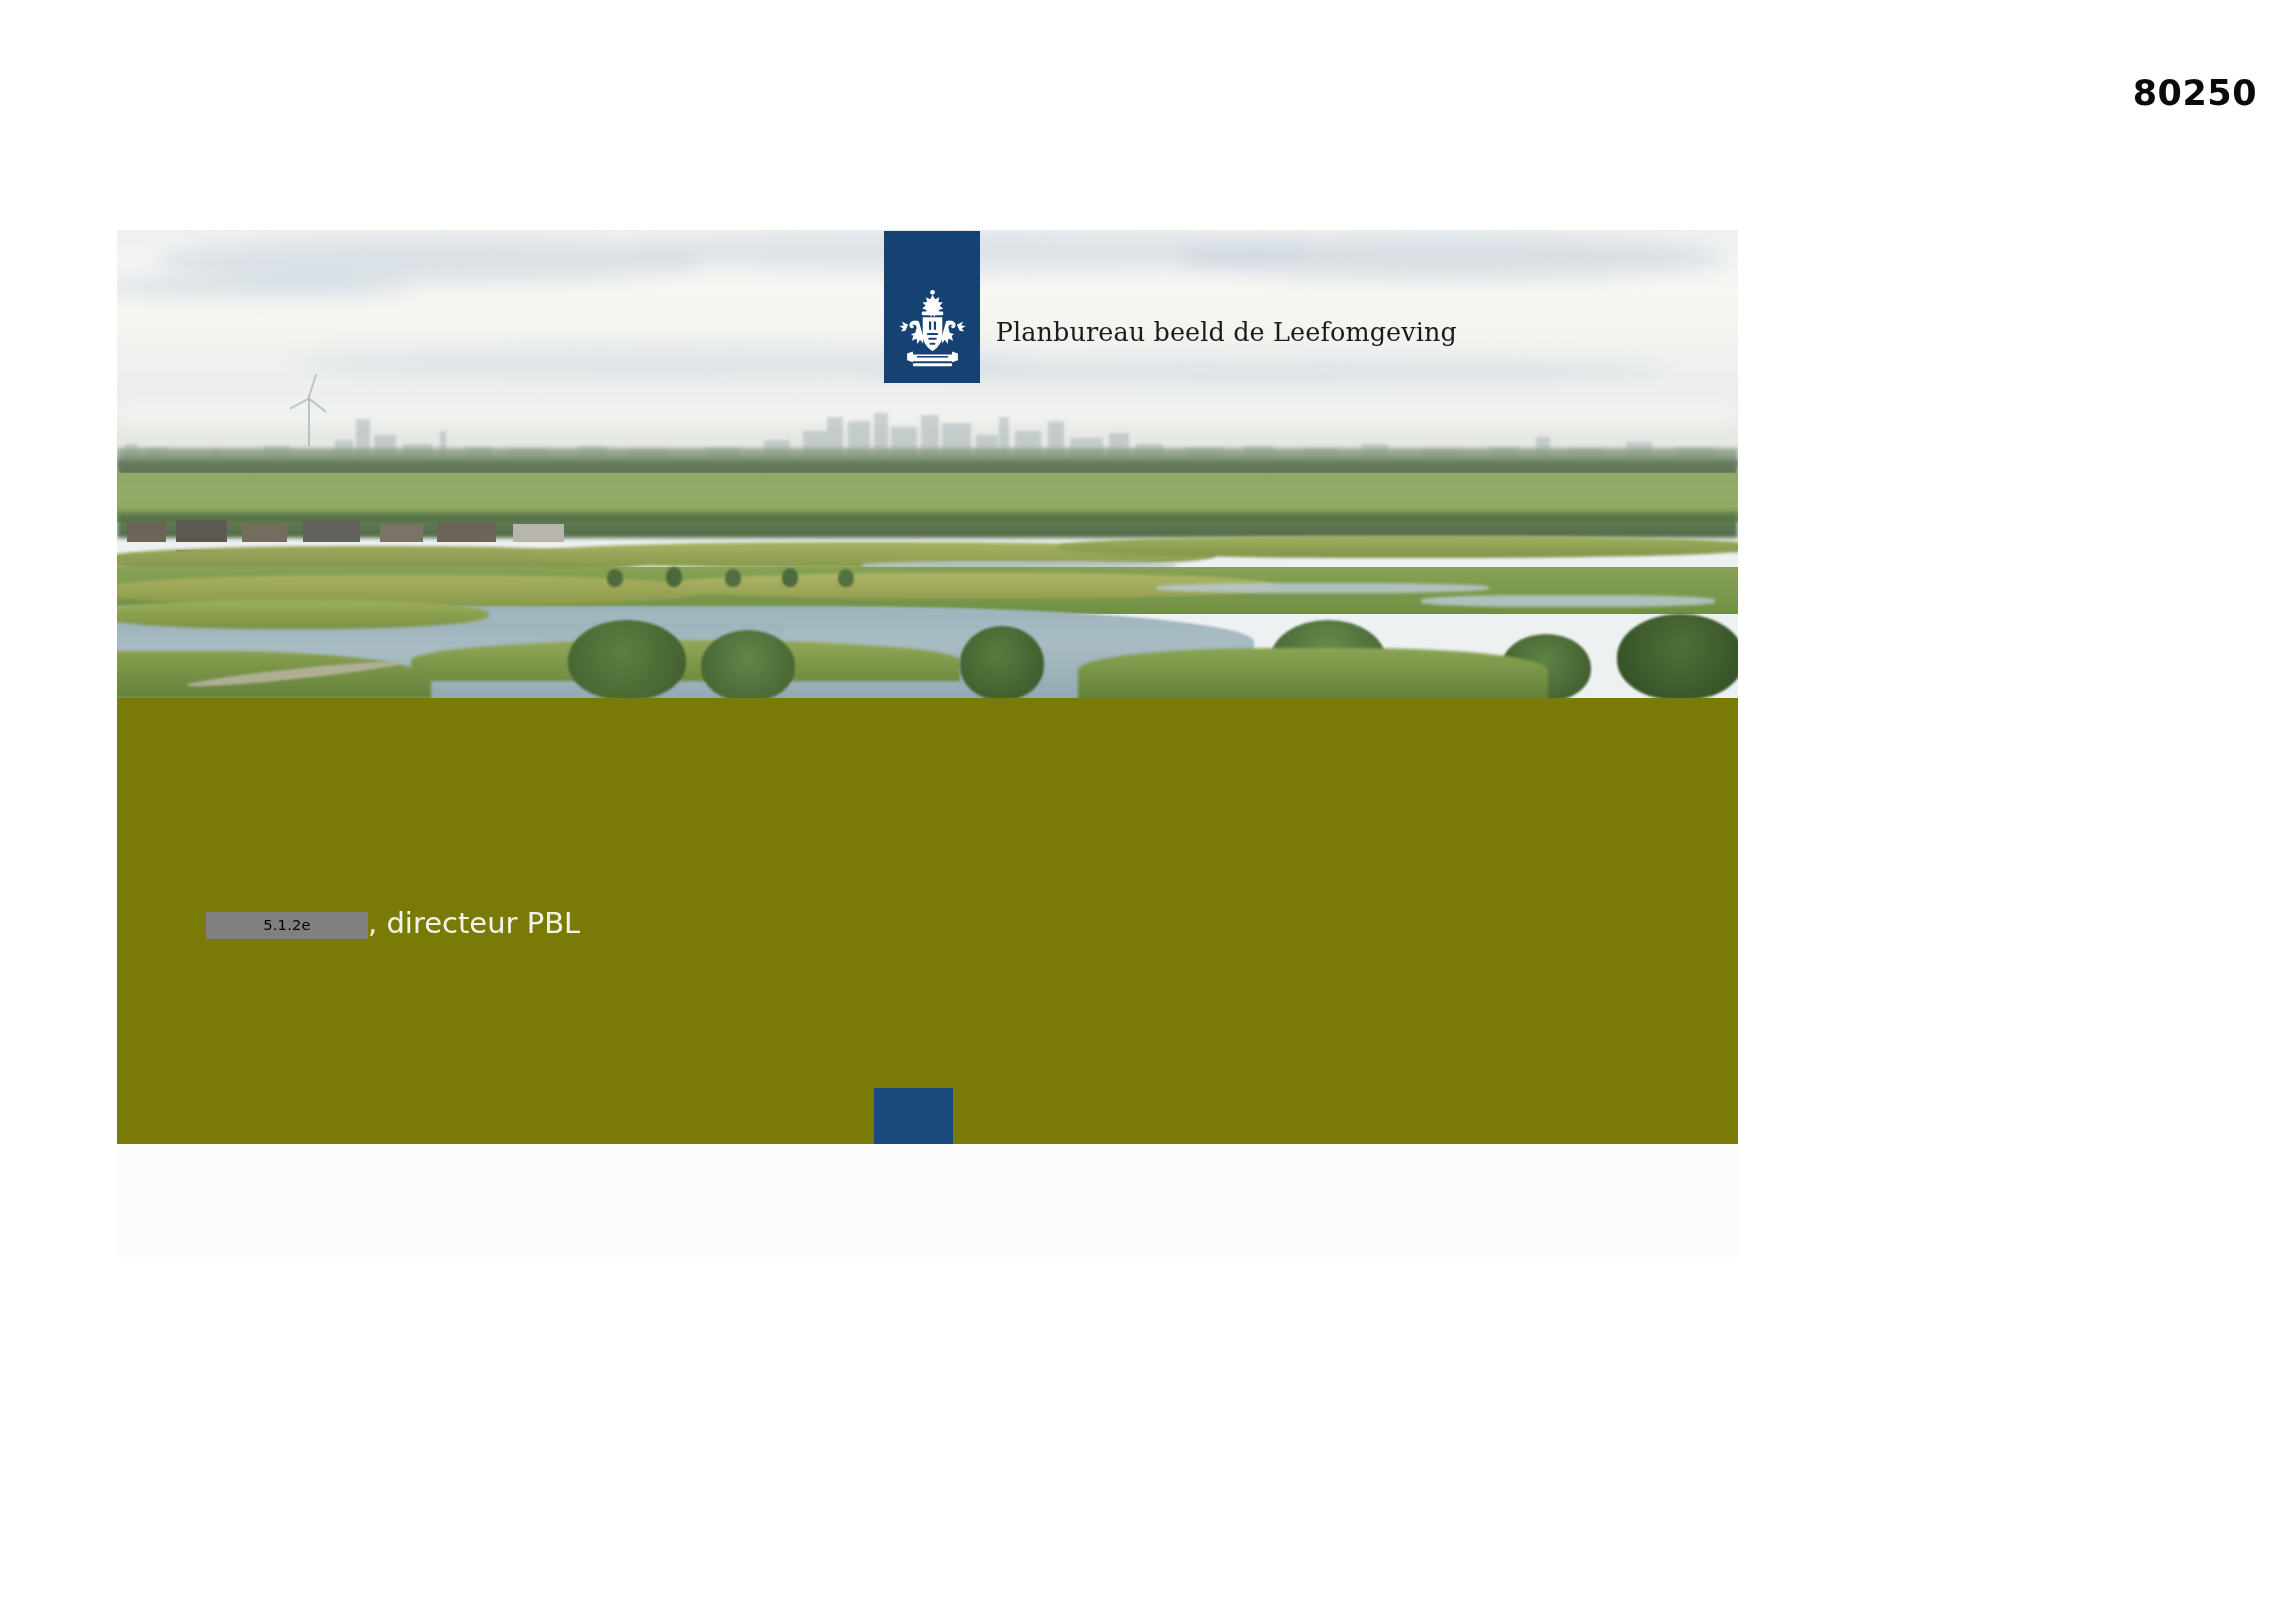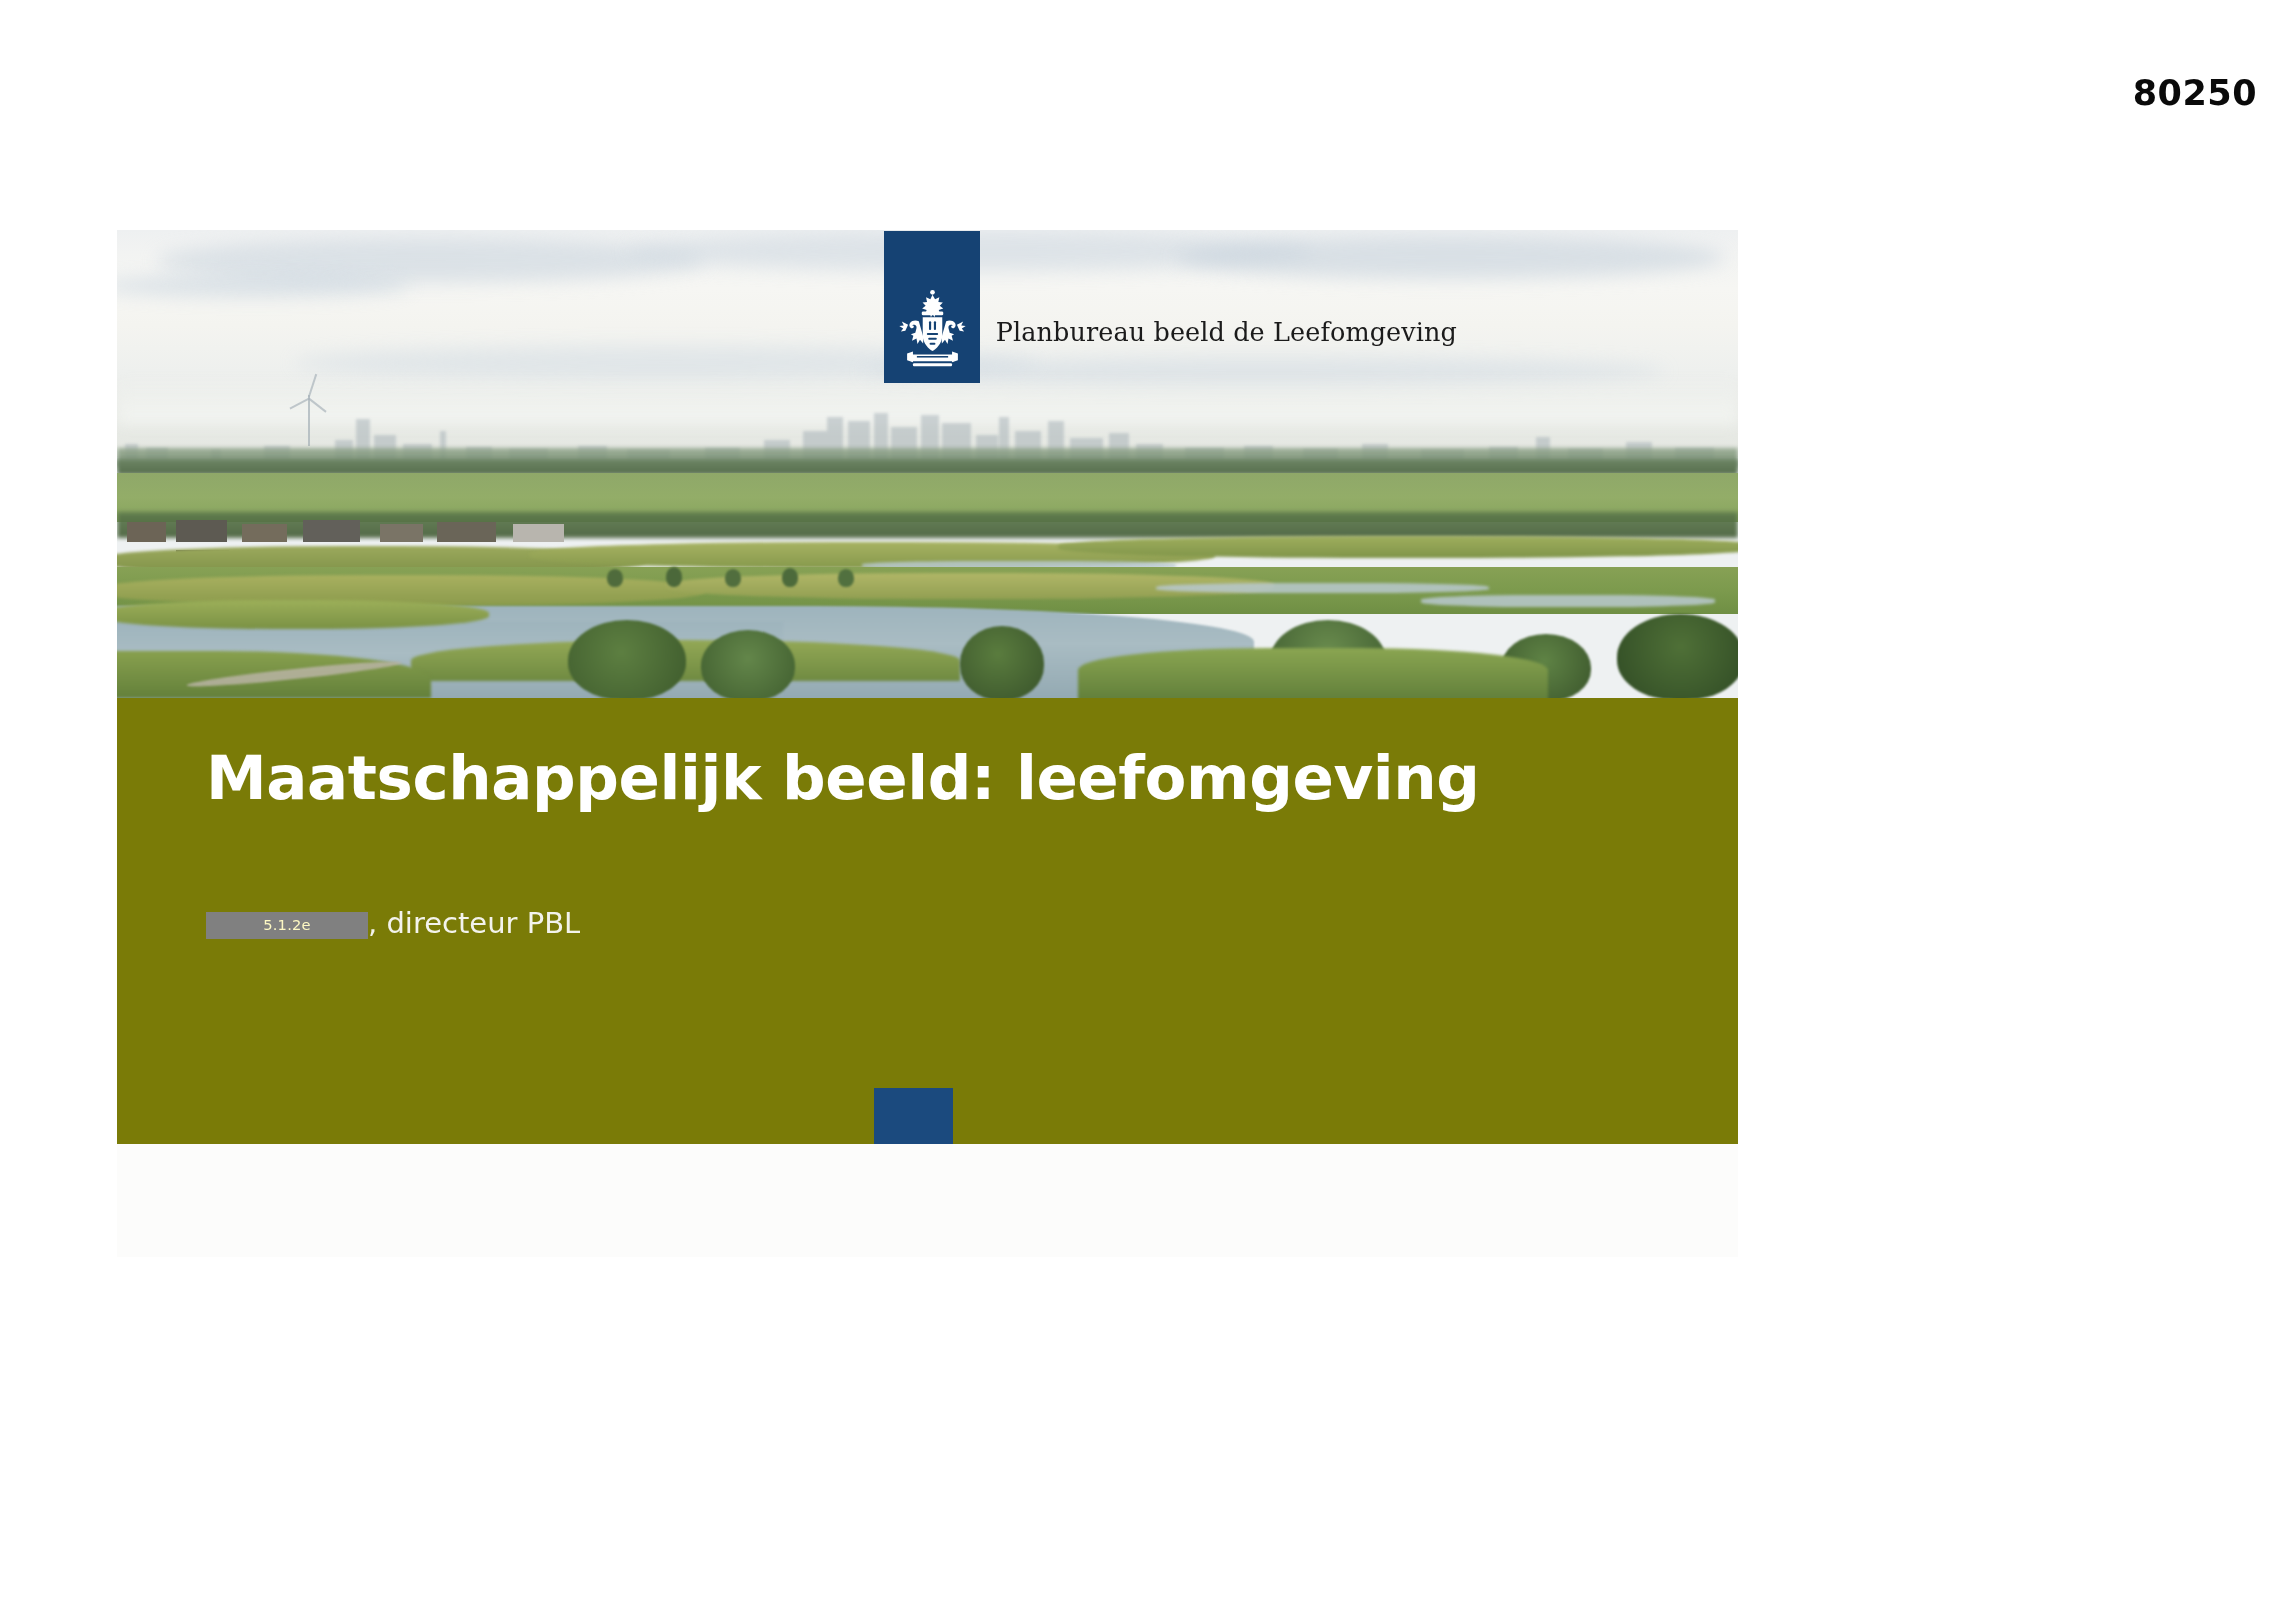--- a/index.html
+++ b/index.html
@@ -225,21 +225,21 @@
     display: flex;
     align-items: center;
   }
   #redaction-box {
     display: inline-flex;
     align-items: center;
     justify-content: center;
     width: 162px;
     height: 27.4px;
     background: #808080;
-    color: #fef9c3;
+    color: #000000;
     font-size: 14.7px;
     letter-spacing: 0.2px;
     line-height: 1;
     margin-right: 0px;
     position: relative;
     top: 2px;
   }
   #blue-accent {
     position: absolute;
     left: 757px;
@@ -399,21 +399,20 @@
               <rect x="20" y="68.6" width="32" height="1.6"></rect>
             </g>
           </svg>
         </div>
         <div id="logo-wordmark">Planbureau beeld de Leefomgeving</div>
       </div>
     </div>
 
     <div id="olive-band">
 
-      <div id="slide-title">Maatschappelijk beeld: leefomgeving</div>
 
 
       <div id="subtitle-line2">
         <span id="redaction-box">5.1.2e</span>
         <span>, directeur PBL</span>
       </div>
 
       <div id="blue-accent"></div>
     </div>
 

